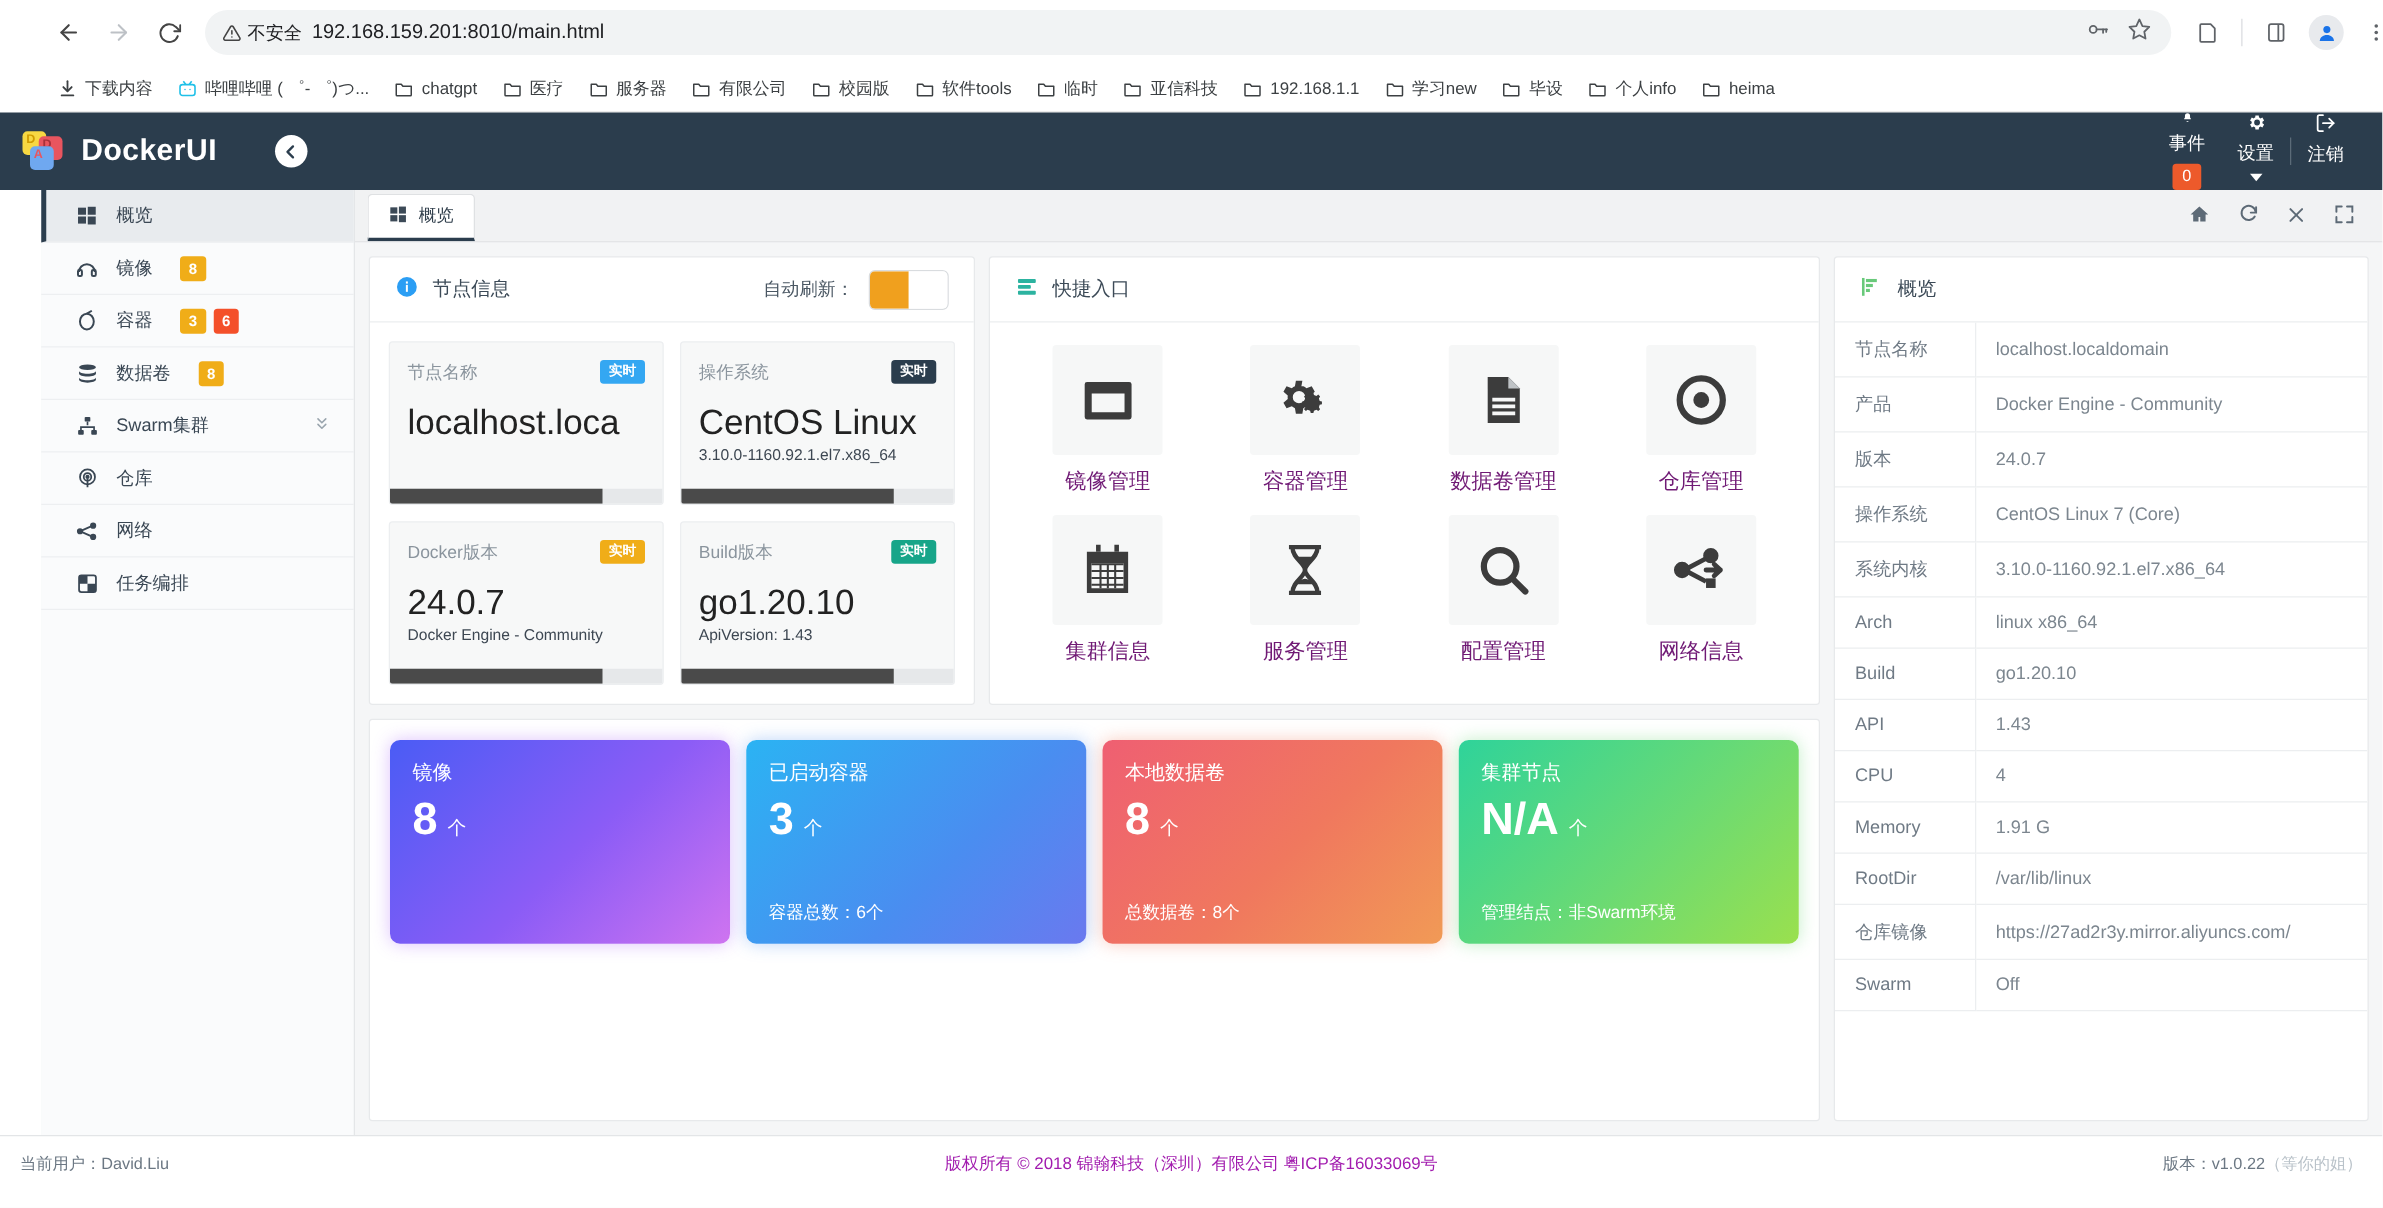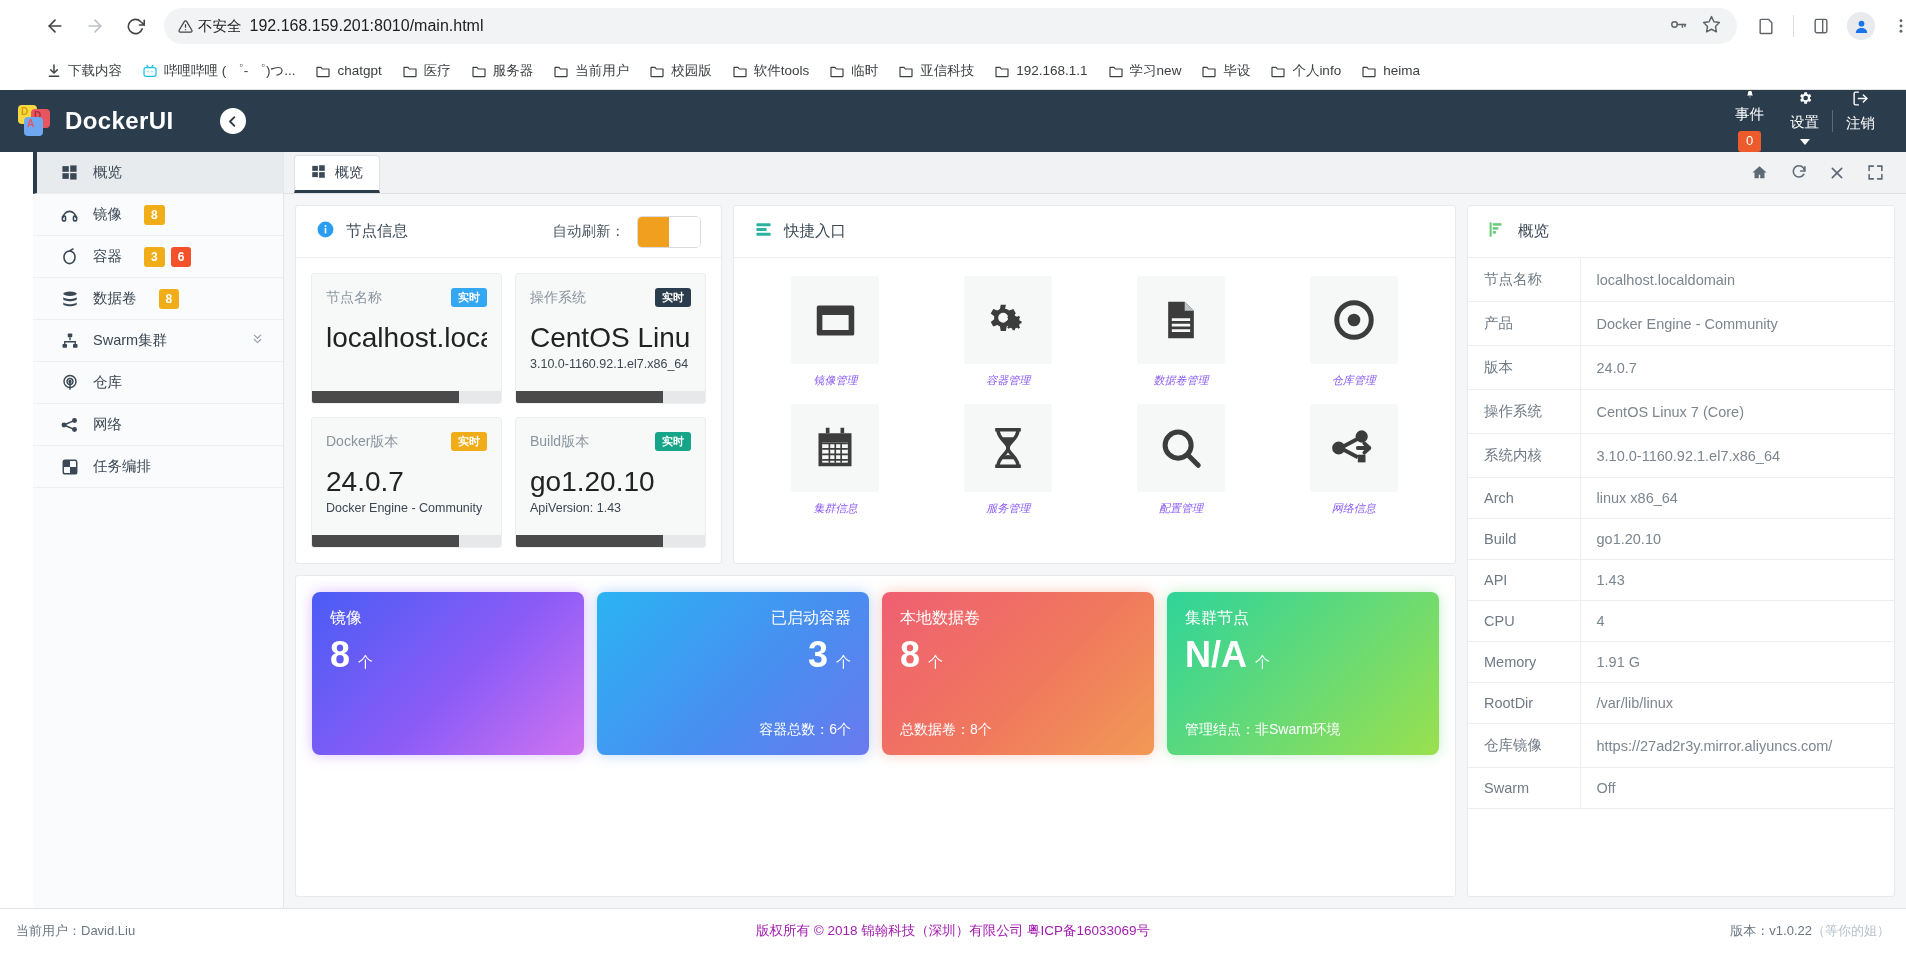--- a/index.html
+++ b/index.html
@@ -150,21 +150,21 @@
   .ph-right { margin-left: auto; display: flex; align-items: center; gap: 12px; }
   .refresh-label { font-size: 14.5px; color: #4a5763; }
   .toggle {
     width: 64px; height: 32px; border-radius: 5px; border: 1px solid #d9dcdf;
     background: #fff; display: flex; overflow: hidden;
   }
   .toggle-on { width: 32px; background: #f0a01e; }
   .toggle-knob { width: 31px; background: #fff; }
 
   
-  .node-panel { width: 427px; flex: none; }
+  .node-panel { width: 485px; flex: none; }
   .cards {
     display: grid; grid-template-columns: 1fr 1fr;
     gap: 13px; padding: 15px;
   }
   .icard {
     background: #f7f8f8; border: 1px solid #eceef0; border-radius: 3px;
     padding: 14px 14px 0; position: relative; overflow: hidden; height: 131px;
   }
   .ic-head { display: flex; align-items: center; justify-content: space-between; }
   .ic-label { font-size: 14px; color: #8a949d; }
@@ -187,34 +187,34 @@
   .quick-panel { flex: 1; min-width: 0; }
   .quick-grid {
     display: grid; grid-template-columns: repeat(4, 1fr);
     gap: 16px 10px; padding: 18px 20px 20px;
   }
   .qtile { display: flex; flex-direction: column; align-items: center; gap: 9px; }
   .qtile-box {
     width: 88px; height: 88px; background: #f6f7f7; border-radius: 3px;
     display: flex; align-items: center; justify-content: center; color: #3c3c3c;
   }
-  .qtile-label { font-size: 11px; color: #8b5cf6; font-style: italic; }
+  .qtile-label { font-size: 17px; color: #701a75; }
 
   
   .stats-panel { flex: 1; min-width: 0; }
   .stats-grid {
     display: grid; grid-template-columns: repeat(4, 1fr);
     gap: 13px; padding: 16px;
   }
   .stile {
     border-radius: 8px; padding: 16px 18px; color: #fff; height: 163px;
     display: flex; flex-direction: column; position: relative;
   }
   .stile.t1 { background: linear-gradient(135deg, #4a5cf5 0%, #8b5cf6 55%, #cf74f0 100%); box-shadow: 0 0 14px rgba(180,120,250,.45); }
-  .stile.t2 { background: linear-gradient(135deg, #2bb3f3 0%, #4a8df0 60%, #6a79ef 100%); box-shadow: 0 0 14px rgba(90,150,240,.4); align-items: flex-end; }
+  .stile.t2 { background: linear-gradient(135deg, #2bb3f3 0%, #4a8df0 60%, #6a79ef 100%); box-shadow: 0 0 14px rgba(90,150,240,.4); }
   .stile.t3 { background: linear-gradient(135deg, #ef5f72 0%, #f0785e 55%, #f19a56 100%); box-shadow: 0 0 14px rgba(240,130,100,.4); }
   .stile.t4 { background: linear-gradient(135deg, #2fd39a 0%, #6ada74 55%, #9ae04e 100%); box-shadow: 0 0 14px rgba(110,215,120,.4); }
   .st-title { font-size: 16px; margin-bottom: 8px; }
   .st-num { display: flex; align-items: baseline; gap: 8px; }
   .st-val { font-size: 36px; font-weight: bold; line-height: 1; }
   .st-unit { font-size: 15px; }
   .st-foot { margin-top: auto; font-size: 14px; line-height: 1.35; }
 
   
   .col-right { width: 428px; flex: none; display: flex; flex-direction: column; }
@@ -356,21 +356,21 @@
     <div class="bm">
       <svg class="bm-ico" viewBox="0 0 24 24" fill="none" stroke="#3c4043" stroke-width="1.8" stroke-linejoin="round">
           <path d="M3 6.5h6l2 2.5h10v10.5a1 1 0 0 1-1 1H4a1 1 0 0 1-1-1z"></path>
         </svg>
       <span>服务器</span>
     </div>
     <div class="bm">
       <svg class="bm-ico" viewBox="0 0 24 24" fill="none" stroke="#3c4043" stroke-width="1.8" stroke-linejoin="round">
           <path d="M3 6.5h6l2 2.5h10v10.5a1 1 0 0 1-1 1H4a1 1 0 0 1-1-1z"></path>
         </svg>
-      <span>当前用户</span>
+      <span>有限公司</span>
     </div>
     <div class="bm">
       <svg class="bm-ico" viewBox="0 0 24 24" fill="none" stroke="#3c4043" stroke-width="1.8" stroke-linejoin="round">
           <path d="M3 6.5h6l2 2.5h10v10.5a1 1 0 0 1-1 1H4a1 1 0 0 1-1-1z"></path>
         </svg>
       <span>校园版</span>
     </div>
     <div class="bm">
       <svg class="bm-ico" viewBox="0 0 24 24" fill="none" stroke="#3c4043" stroke-width="1.8" stroke-linejoin="round">
           <path d="M3 6.5h6l2 2.5h10v10.5a1 1 0 0 1-1 1H4a1 1 0 0 1-1-1z"></path>

